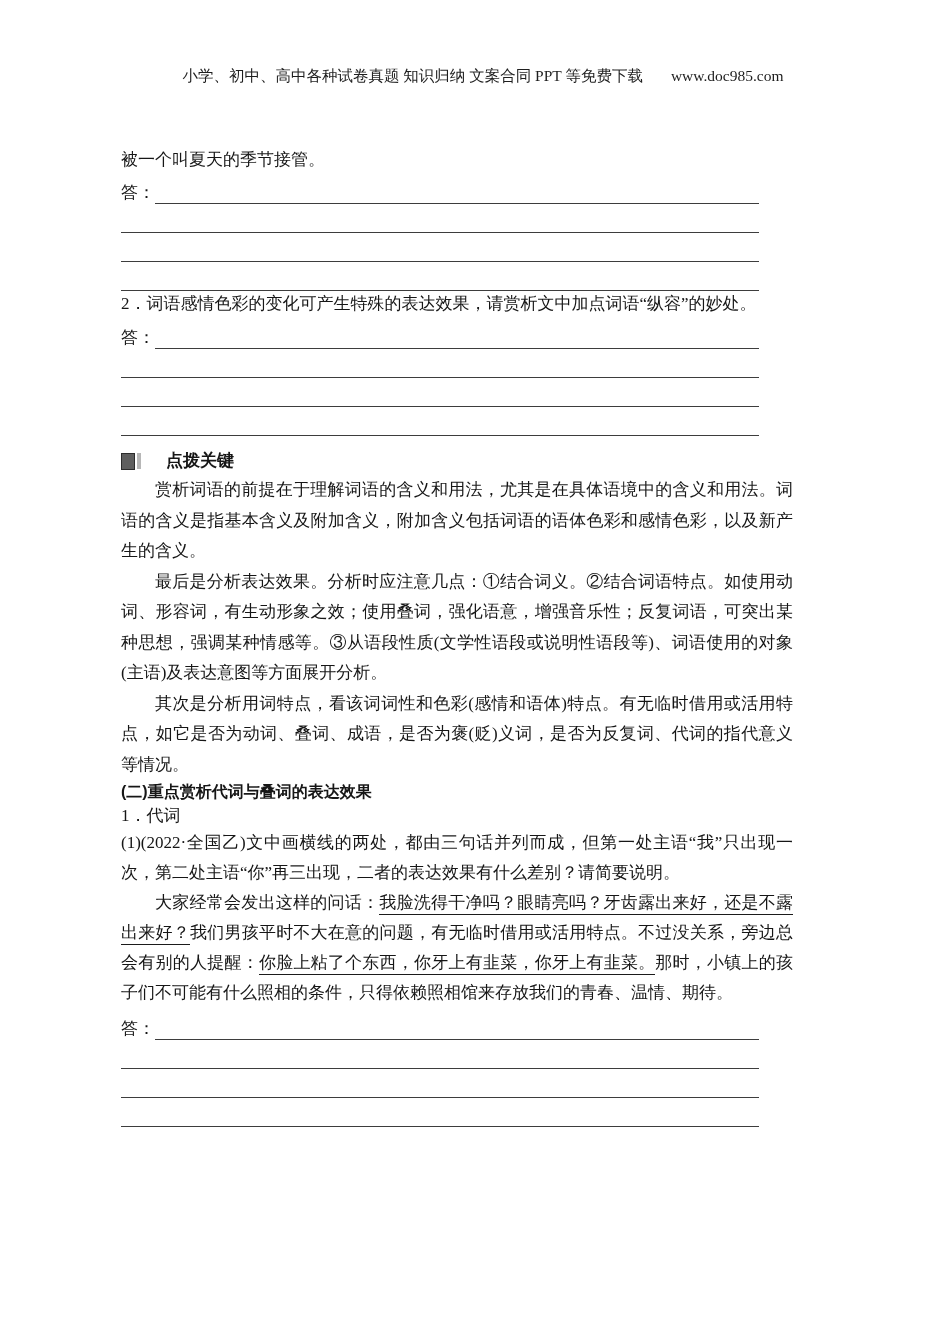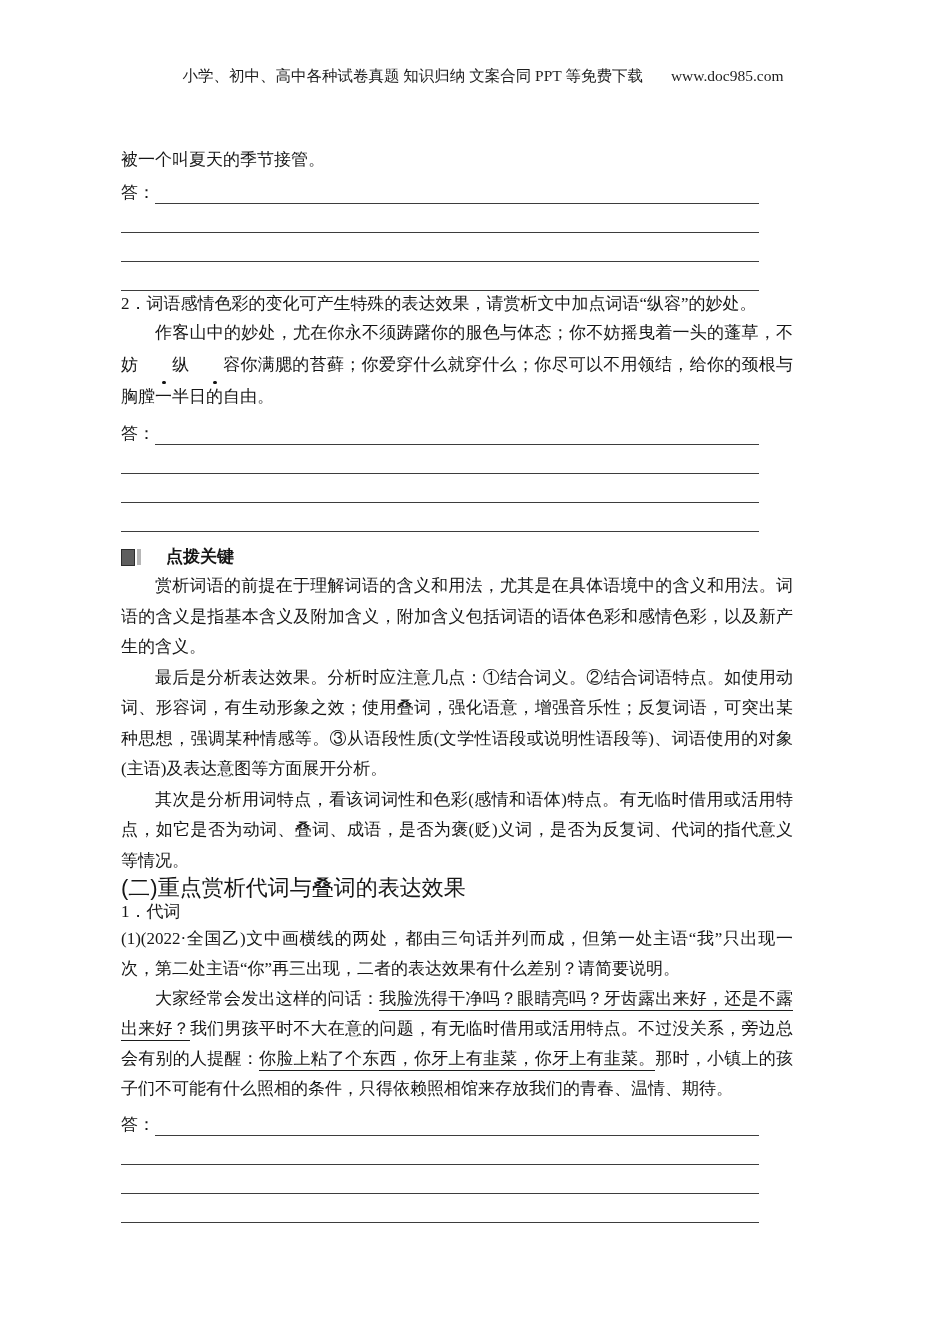--- a/index.html
+++ b/index.html
@@ -118,22 +118,22 @@
   .tips-para {
     text-indent: 2em;
     text-align: justify;
     line-height: 30.5px;
   }
   .tips-para.first { margin-top: 3px; }
 
   .sec-heading {
     margin-top: 20px;
     font-family: "Liberation Sans", "DejaVu Sans", sans-serif;
-    font-weight: normal;
-    font-size: 22px;
+    font-weight: bold;
+    font-size: 16px;
     line-height: 24px;
   }
   .sub-heading { margin-top: 10px; line-height: 24px; }
 
   .q-para {
     margin-top: 10px;
     text-align: justify;
     line-height: 30px;
   }
 </style>
@@ -156,21 +156,20 @@
     </div>
     <div class="answer-row"></div>
     <div class="answer-row"></div>
     <div class="answer-row"></div>
   </div>
 
   <p class="q-line">
     <span>2．</span><span>词语感情色彩的变化可产生特殊的表达效果，请赏析文中加点词语“纵容”的妙处。</span>
   </p>
 
-  <p class="quote"><span>作客山中的妙处，尤在你永不须踌躇你的服色与体态；你不妨摇曳着一头的蓬草，不妨</span><span class="em-dot">纵</span><span class="em-dot">容</span><span>你满腮的苔藓；你爱穿什么就穿什么；你尽可以不用领结，给你的颈根与胸膛一半日的自由。</span></p>
 
   <div class="answer-block">
     <div class="answer-first">
       <span class="answer-label">答：</span>
       <span class="answer-line-fill"></span>
     </div>
     <div class="answer-row"></div>
     <div class="answer-row"></div>
     <div class="answer-row"></div>
   </div>

